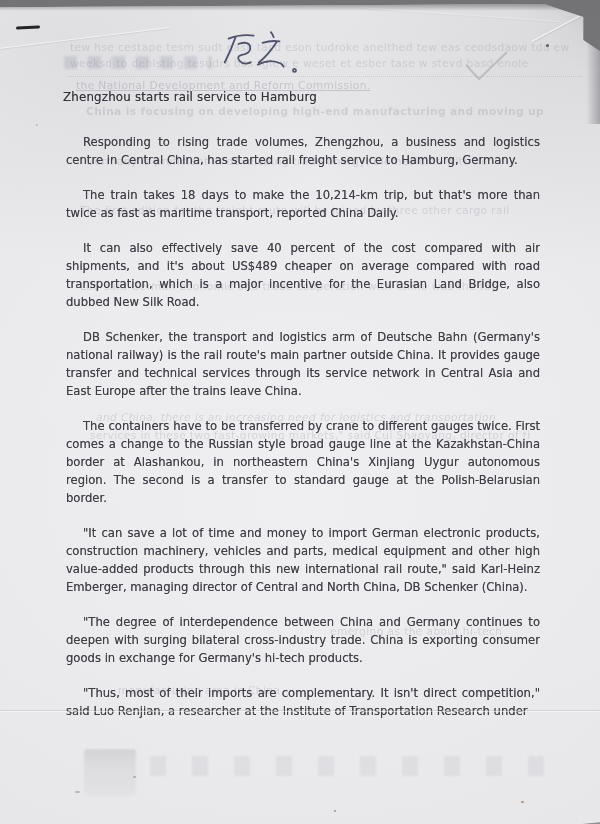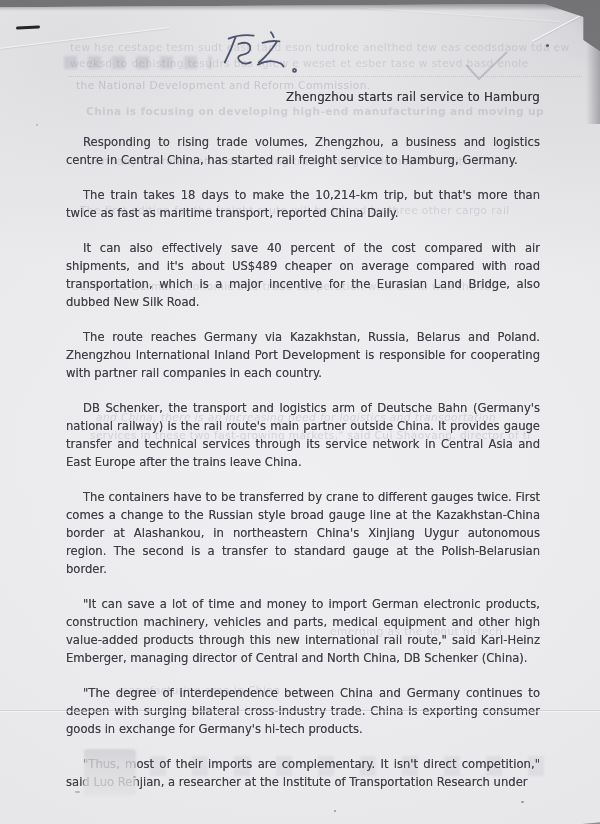--- a/index.html
+++ b/index.html
@@ -20,21 +20,21 @@
   .fold{position:absolute;right:0;top:0;width:78px;height:64px;
         background:linear-gradient(225deg,rgba(165,165,170,.45) 0%,rgba(205,205,210,.25) 38%,rgba(232,232,234,0) 62%);}
   .fold-crease{position:absolute;right:8px;top:22px;width:64px;height:1px;
                background:rgba(255,255,255,.75);transform:rotate(-28deg);box-shadow:0 1px 1px rgba(150,150,155,.4);}
   .crease-h{position:absolute;left:0;width:100%;height:1px;background:rgba(150,150,156,.28);box-shadow:0 1px 0 rgba(255,255,255,.5);}
   .crease-d{position:absolute;height:1px;background:rgba(255,255,255,.55);box-shadow:0 1px 1px rgba(160,160,165,.25);}
 
   .content{position:absolute;left:63px;top:84px;width:477px;
            font-size:11.6px;line-height:18px;color:#3e3e46;
            text-align:justify;text-shadow:0 0 .5px rgba(62,62,72,.65);}
-  .title{font-weight:400;font-size:11.8px;margin:0 0 27px 0;text-align:right;
+  .title{font-weight:400;font-size:11.8px;margin:0 0 27px 0;text-align:left;
          color:#34343b;letter-spacing:.2px;}
   .content p{margin:0 0 17px 3px;text-indent:17px;}
 
   .ghost{position:absolute;font-size:10.6px;color:rgba(118,120,140,.8);
          opacity:.28;filter:blur(.7px);white-space:nowrap;overflow:hidden;
          letter-spacing:.4px;pointer-events:none;}
   .ghost.dark{opacity:.38;}
   .dotline{position:absolute;border-bottom:1px dotted rgba(130,132,150,.45);
            filter:blur(.3px);opacity:.6;}
   .cjkblock{position:absolute;filter:blur(1.1px);opacity:.5;
@@ -53,36 +53,35 @@
 </head>
 <body>
 
 <div class="scan">
   <div class="paper">
 
     <div class="ghost" style="left:70px;top:37px;width:512px;">tew hse cestape tesm sudt eask tacd eson tudroke anelthed tew eas ceodsdaow tda ew</div>
     <div class="ghost" style="left:70px;top:53px;width:512px;">weeksd to dehisting tesudrs bas tgiew e weset et esber tase w stevd basd enole</div>
     <div class="cjkblock" style="left:64px;top:52px;width:148px;height:13px;"></div>
     <div class="dotline" style="left:68px;top:62px;width:514px;height:10px;"></div>
-    <div class="ghost dark" style="left:76px;top:75px;width:340px;">the National Development and Reform Commission.</div>
+    <div class="ghost dark" style="left:76px;top:75px;width:340px;text-decoration:underline;">the National Development and Reform Commission.</div>
     <div class="ghost" style="left:86px;top:101px;width:460px;font-weight:bold;">China is focusing on developing high-end manufacturing and moving up</div>
     <div class="ghost" style="left:86px;top:151px;width:400px;">Germany is proficient in developing trade energy, biomedicine with heavy</div>
     <div class="ghost" style="left:80px;top:200px;width:440px;">The first edition for the freight route will be joined by three other cargo rail</div>
     <div class="ghost" style="left:80px;top:276px;width:440px;">Luo said German economic and trade cooperation with China was the top</div>
     <div class="ghost" style="left:96px;top:407px;width:430px;font-style:italic;">and China, there is an increasing need for logistics and transportation</div>
     <div class="ghost" style="left:90px;top:425px;width:440px;">services in these two fast-growing markets," said Cui Shaoyang, director of the</div>
     <div class="ghost" style="left:330px;top:621px;width:200px;">emerging as the about hi-tech</div>
     <div class="ghost" style="left:118px;top:680px;width:175px;">manufacturing area in China</div>
 
     <div class="content">
       <h1 class="title">Zhengzhou starts rail service to Hamburg</h1>
       <p>Responding to rising trade volumes, Zhengzhou, a business and logistics centre in Central China, has started rail freight service to Hamburg, Germany.</p>
       <p>The train takes 18 days to make the 10,214-km trip, but that's more than twice as fast as maritime transport, reported China Daily.</p>
       <p>It can also effectively save 40 percent of the cost compared with air shipments, and it's about US$489 cheaper on average compared with road transportation, which is a major incentive for the Eurasian Land Bridge, also dubbed New Silk Road.</p>
-      <p>The route reaches Germany via Kazakhstan, Russia, Belarus and Poland. Zhengzhou International Inland Port Development is responsible for cooperating with partner rail companies in each country.</p>
       <p>DB Schenker, the transport and logistics arm of Deutsche Bahn (Germany's national railway) is the rail route's main partner outside China. It provides gauge transfer and technical services through its service network in Central Asia and East Europe after the trains leave China.</p>
       <p>The containers have to be transferred by crane to different gauges twice. First comes a change to the Russian style broad gauge line at the Kazakhstan-China border at Alashankou, in northeastern China's Xinjiang Uygur autonomous region. The second is a transfer to standard gauge at the Polish-Belarusian border.</p>
       <p>"It can save a lot of time and money to import German electronic products, construction machinery, vehicles and parts, medical equipment and other high value-added products through this new international rail route," said Karl-Heinz Emberger, managing director of Central and North China, DB Schenker (China).</p>
       <p>"The degree of interdependence between China and Germany continues to deepen with surging bilateral cross-industry trade. China is exporting consumer goods in exchange for Germany's hi-tech products.</p>
       <p>"Thus, most of their imports are complementary. It isn't direct competition," said Luo Renjian, a researcher at the Institute of Transportation Research under</p>
     </div>
 
     <svg class="handwriting" width="90" height="54" viewBox="0 0 90 54" aria-label="原文.">
       <g fill="none" stroke="#3a3f5e" stroke-width="1.8" stroke-linecap="round" opacity="0.88">
         <path d="M6,11 Q17,6 31,7"></path>

